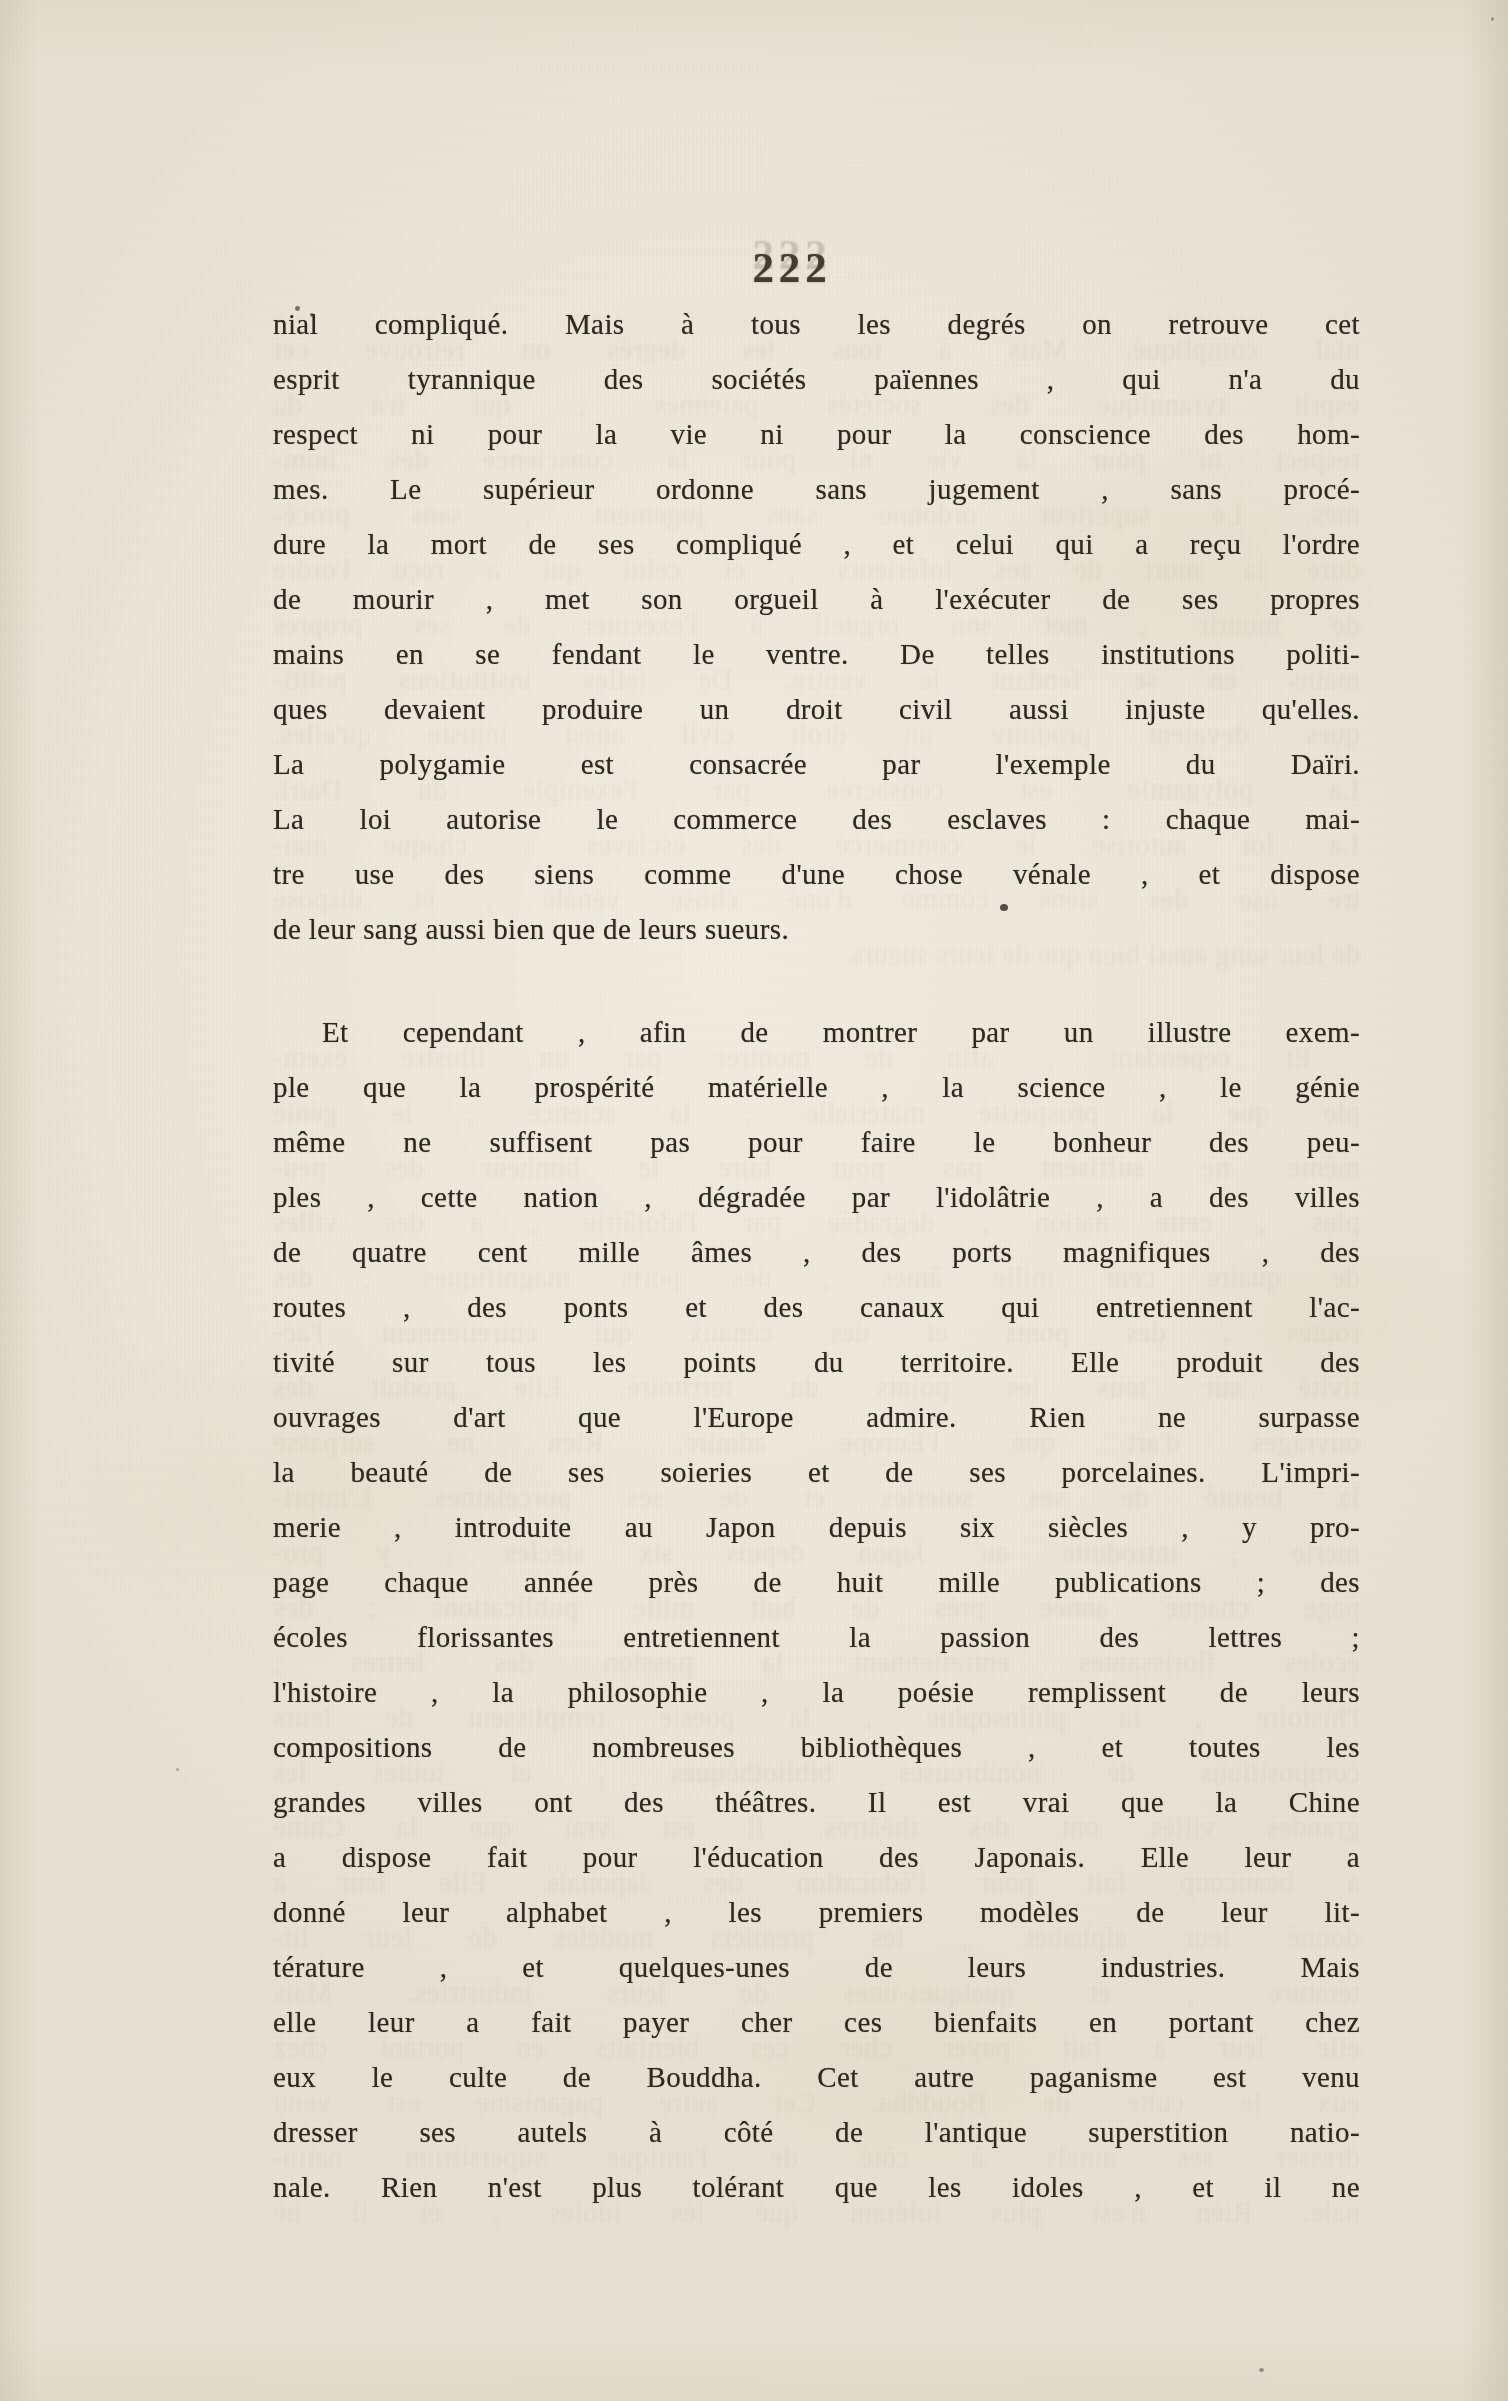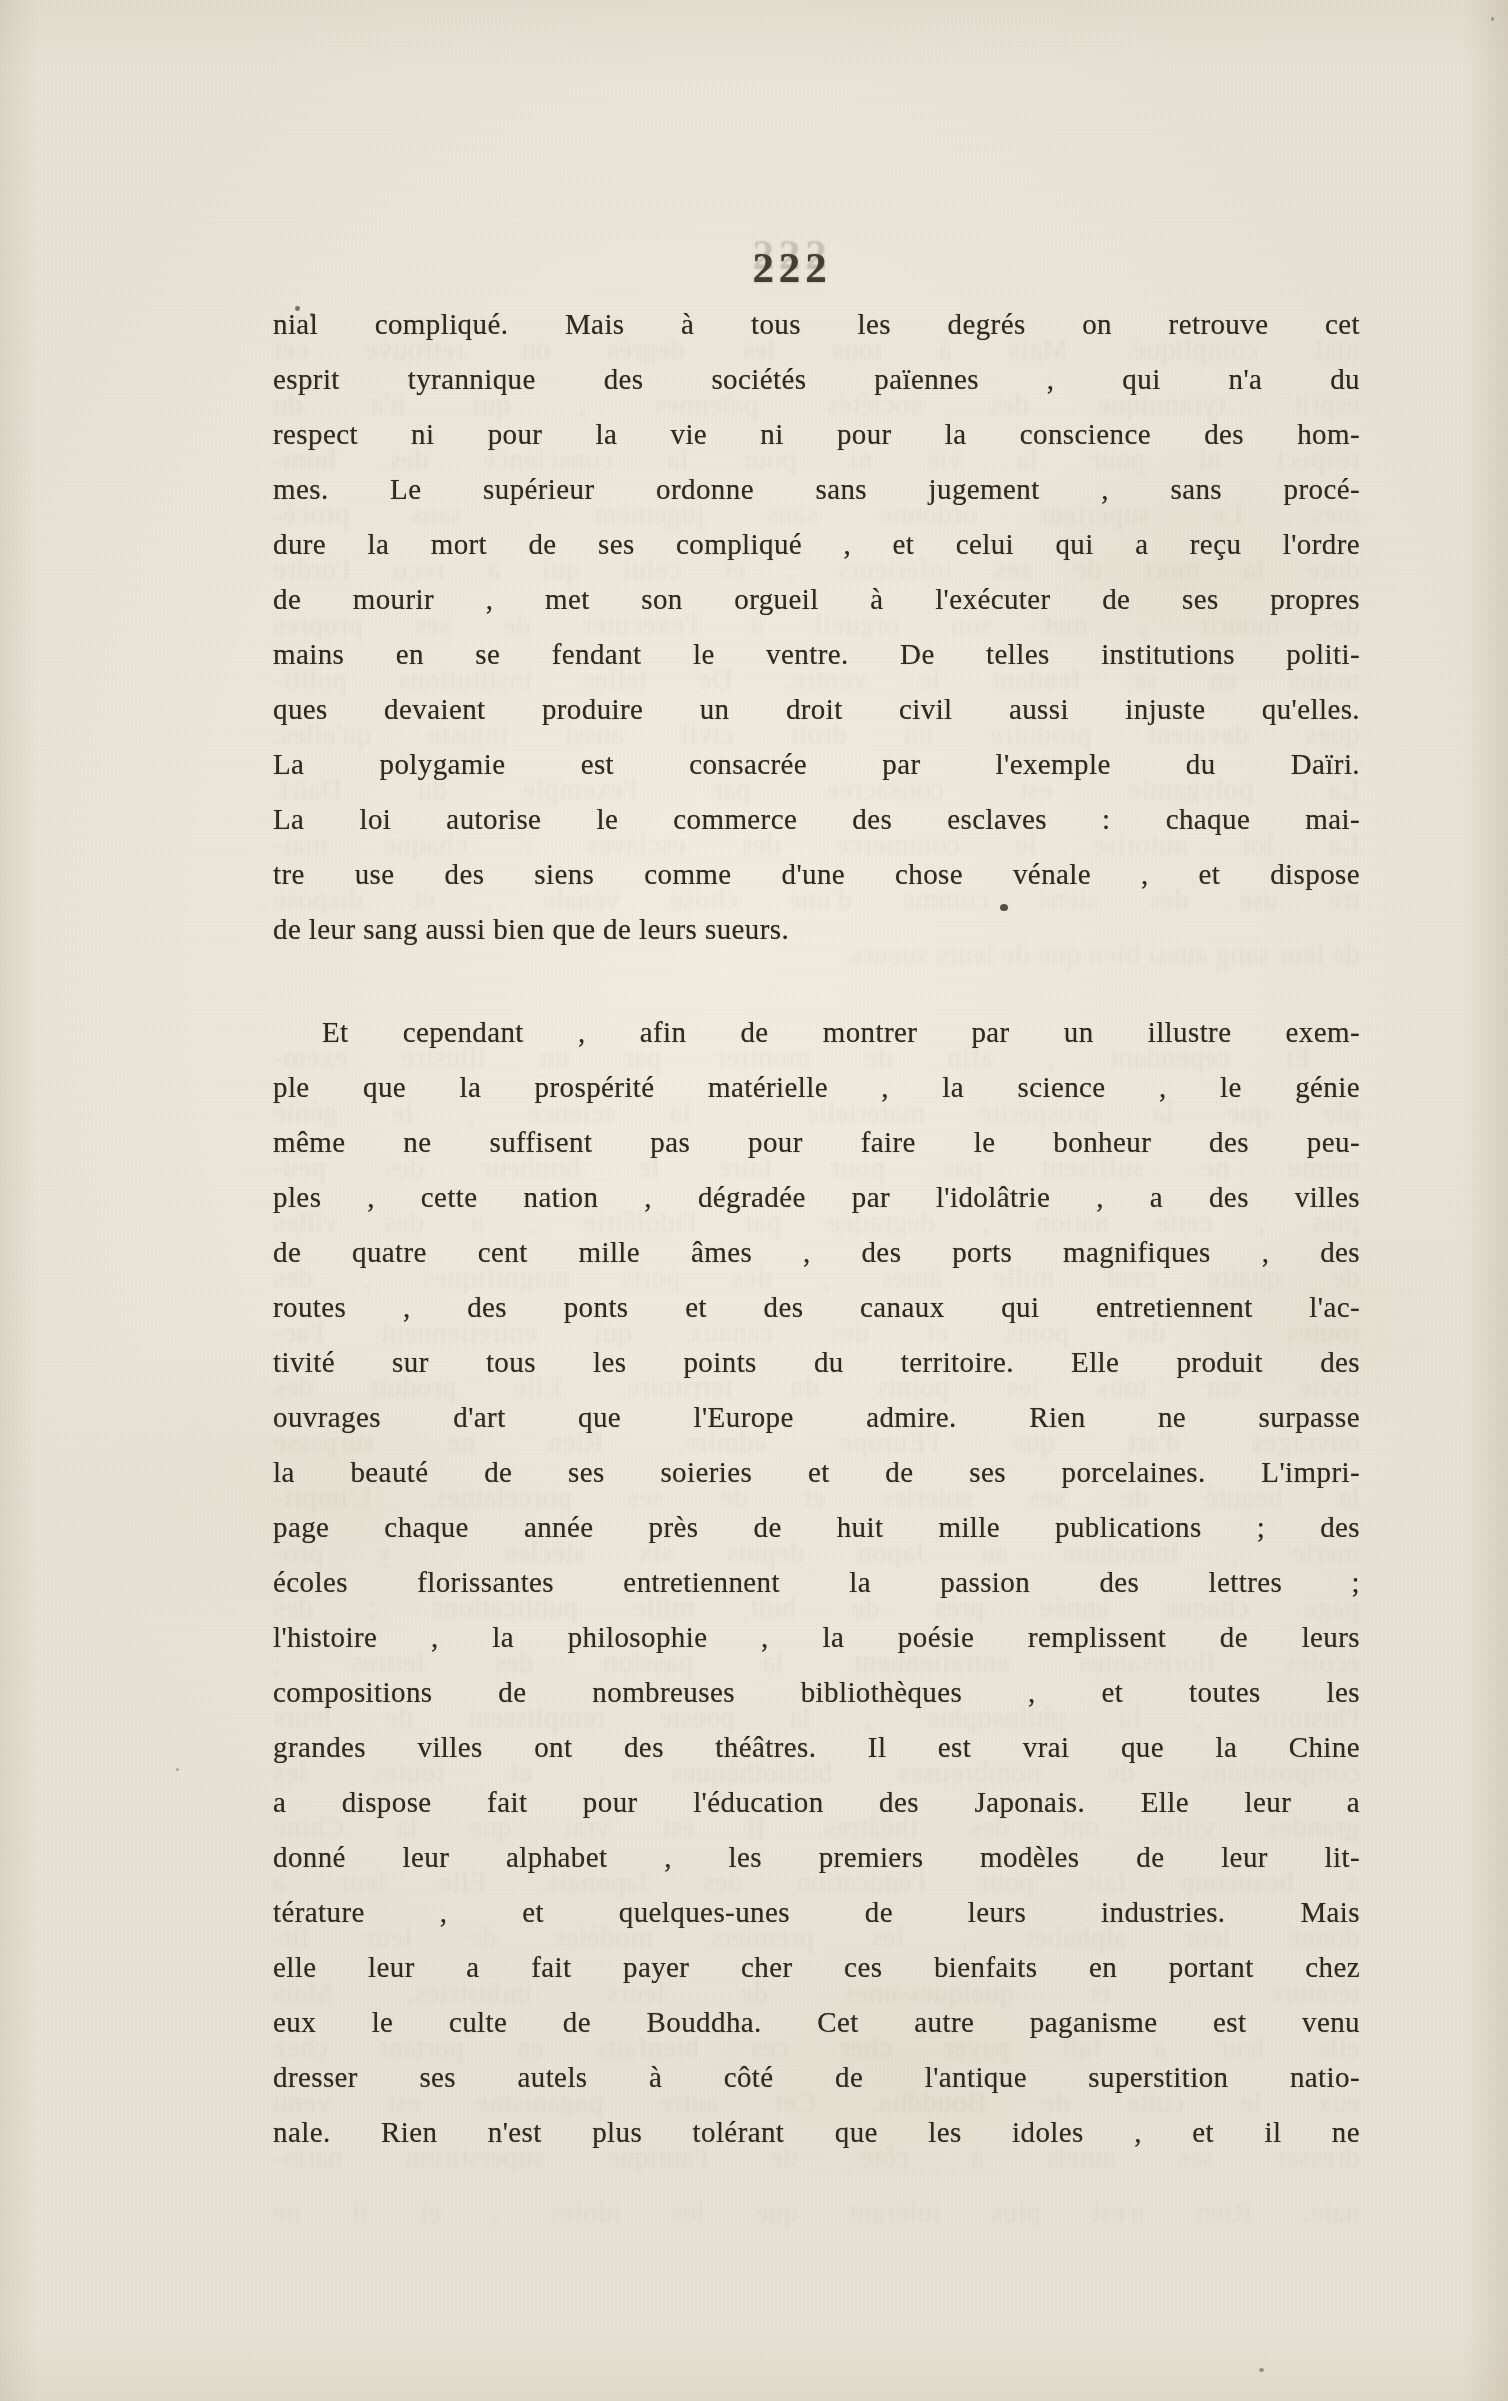--- a/index.html
+++ b/index.html
@@ -150,20 +150,21 @@
       <div class="line para-end">de leur sang aussi bien que de leurs sueurs.</div>
       <div class="line indent">Et cependant , afin de montrer par un illustre exem-</div>
       <div class="line">ple que la prospérité matérielle , la science , le génie</div>
       <div class="line">même ne suffisent pas pour faire le bonheur des peu-</div>
       <div class="line">ples , cette nation , dégradée par l'idolâtrie , a des villes</div>
       <div class="line">de quatre cent mille âmes , des ports magnifiques , des</div>
       <div class="line">routes , des ponts et des canaux qui entretiennent l'ac-</div>
       <div class="line">tivité sur tous les points du territoire. Elle produit des</div>
       <div class="line">ouvrages d'art que l'Europe admire. Rien ne surpasse</div>
       <div class="line">la beauté de ses soieries et de ses porcelaines. L'impri-</div>
+      <div class="line">merie , introduite au Japon depuis six siècles , y pro-</div>
       <div class="line">page chaque année près de huit mille publications ; des</div>
       <div class="line">écoles florissantes entretiennent la passion des lettres ;</div>
       <div class="line">l'histoire , la philosophie , la poésie remplissent de leurs</div>
       <div class="line">compositions de nombreuses bibliothèques , et toutes les</div>
       <div class="line">grandes villes ont des théâtres. Il est vrai que la Chine</div>
       <div class="line">a dispose fait pour l'éducation des Japonais. Elle leur a</div>
       <div class="line">donné leur alphabet , les premiers modèles de leur lit-</div>
       <div class="line">térature , et quelques-unes de leurs industries. Mais</div>
       <div class="line">elle leur a fait payer cher ces bienfaits en portant chez</div>
       <div class="line">eux le culte de Bouddha. Cet autre paganisme est venu</div>

